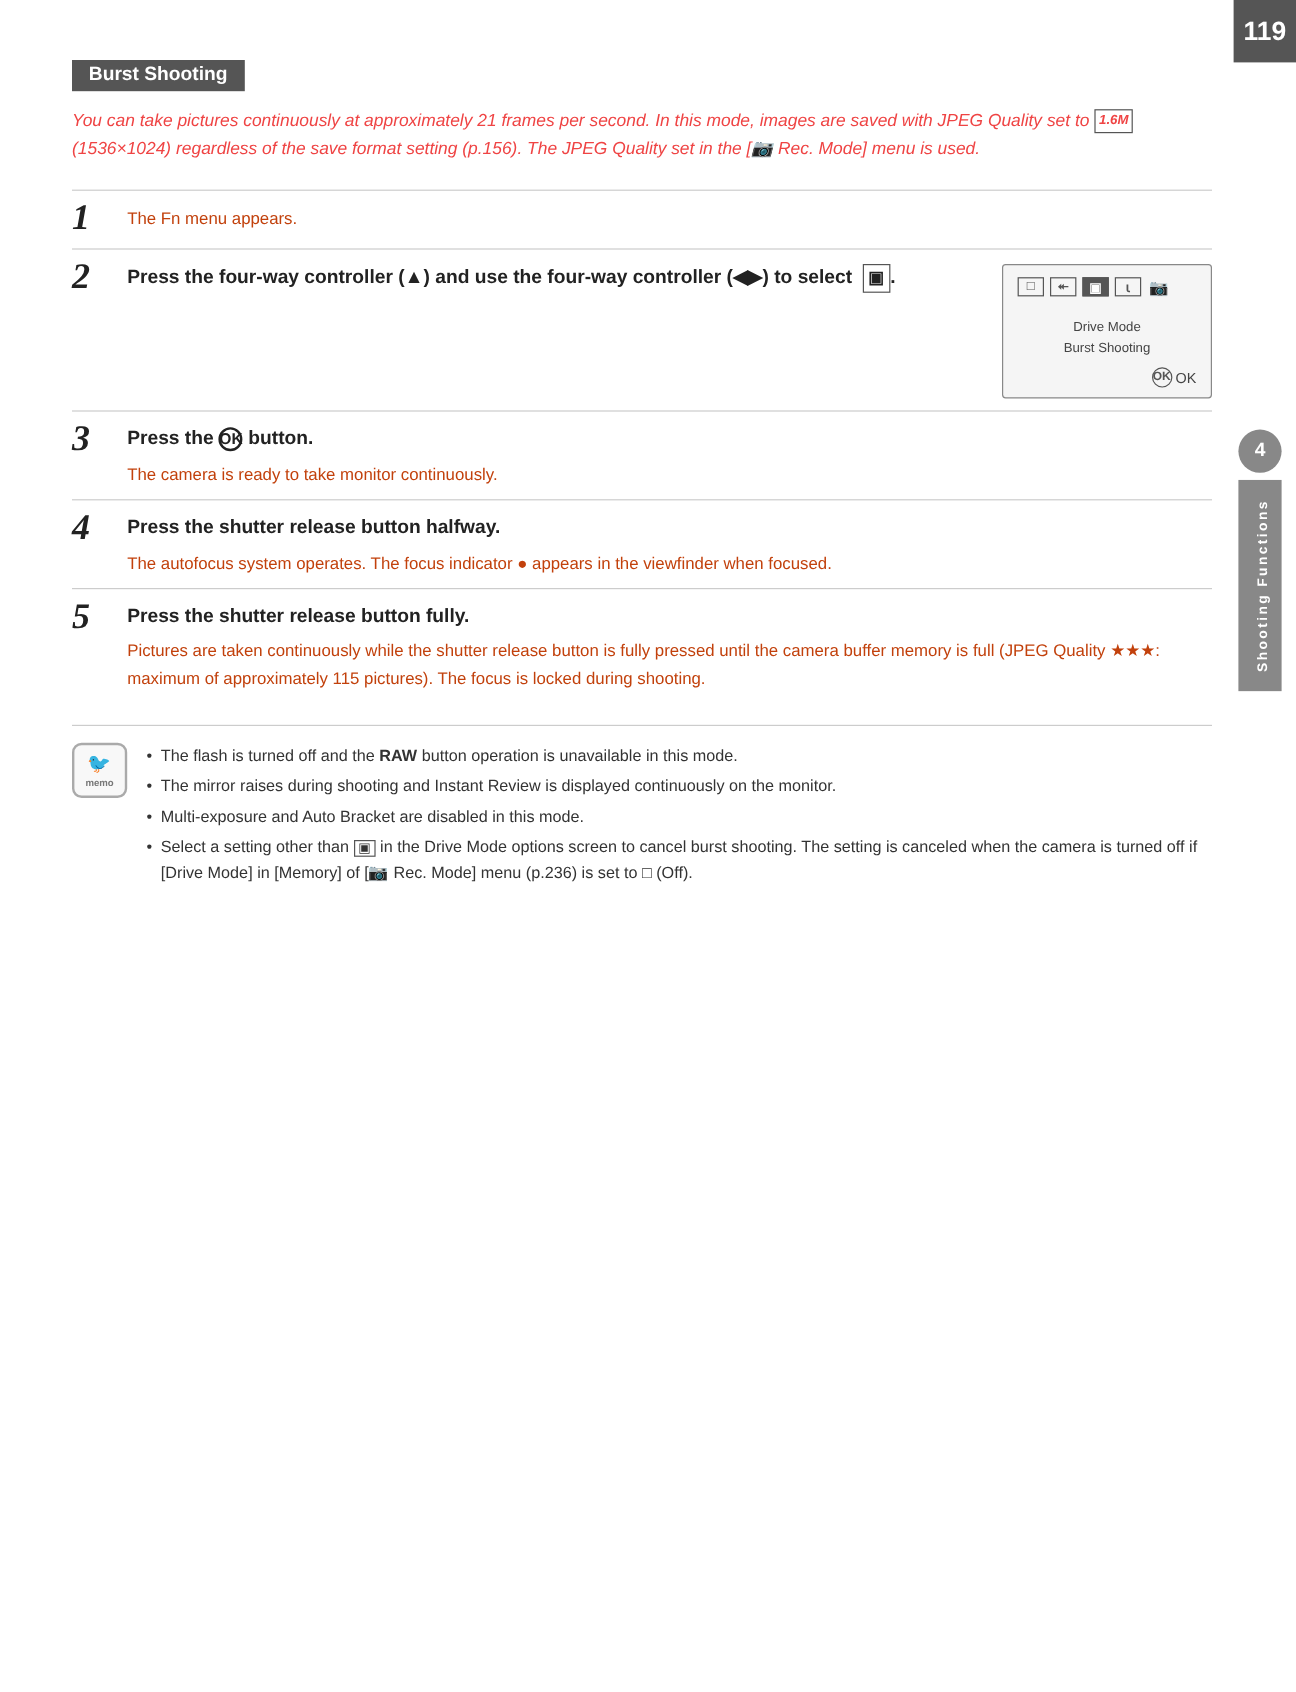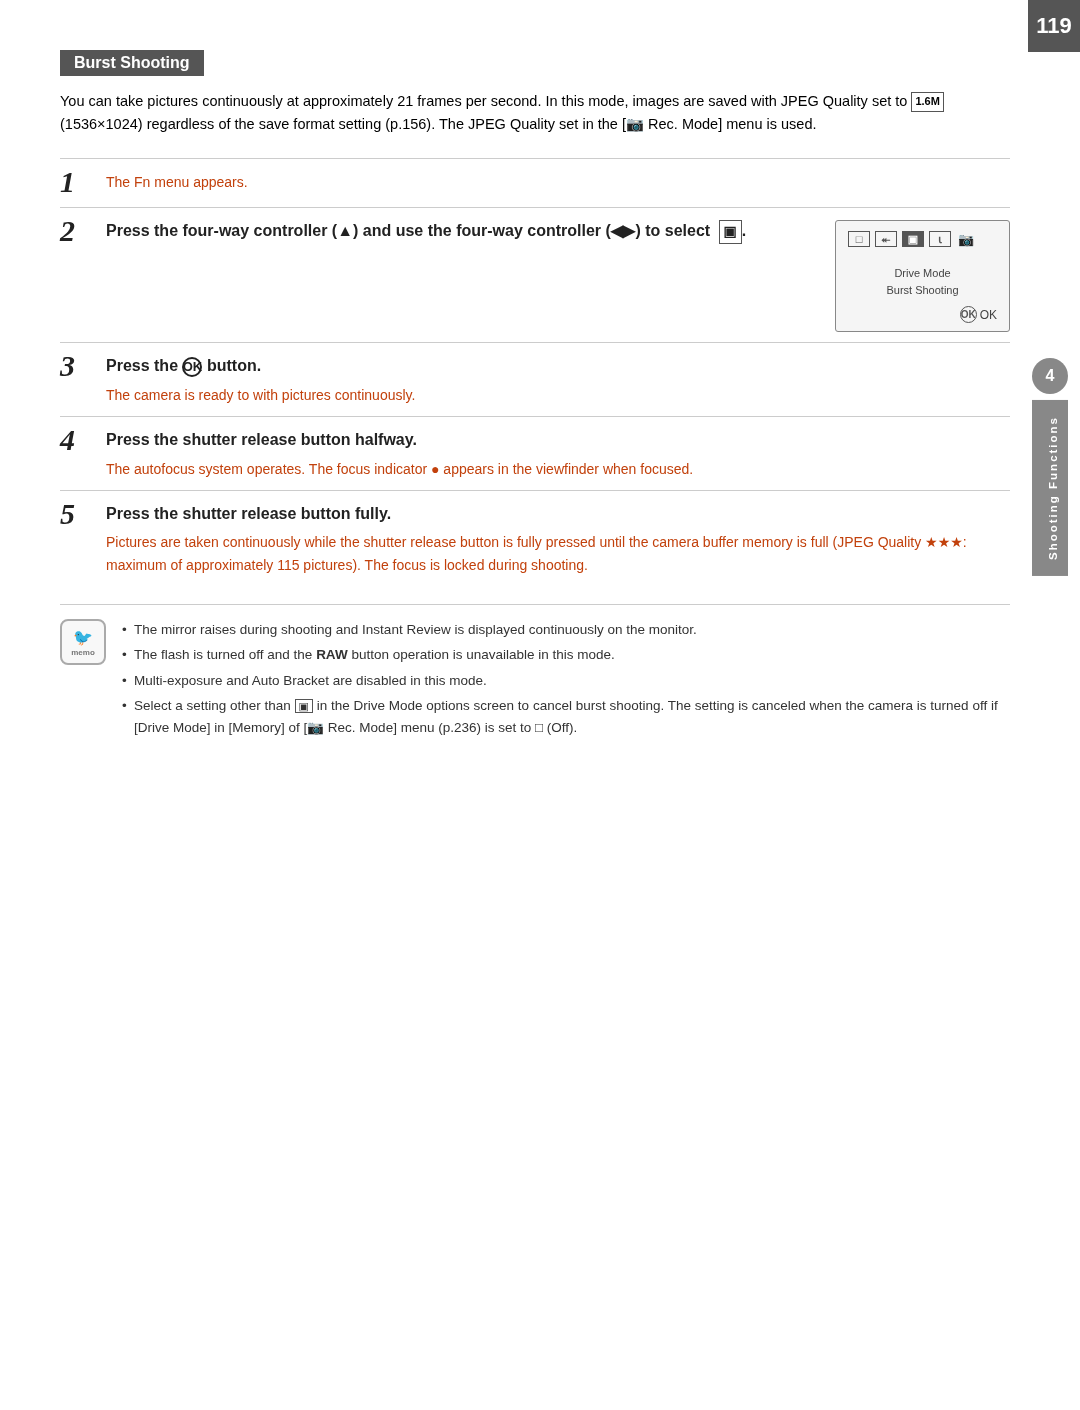--- a/index.html
+++ b/index.html
@@ -63,21 +63,22 @@
       font-size: 16px;
       font-weight: bold;
       padding: 4px 14px;
       margin-bottom: 14px;
     }
 
     .intro-text {
       font-size: 14.5px;
       line-height: 1.6;
       margin-bottom: 22px;
-      color: #000000;
+      color: #ef4444;
+      font-style: italic;
     }
 
     .intro-text .badge {
       display: inline-block;
       border: 1px solid #555;
       font-size: 11px;
       padding: 0 3px;
       vertical-align: middle;
       font-weight: bold;
     }
@@ -367,21 +368,21 @@
       </div>
     </div>
 
     
     <div class="step">
       <div class="step-number">3</div>
       <div class="step-content">
         <div class="step-title">
           Press the <span class="ok-symbol">OK</span> button.
         </div>
-        <div class="step-body">The camera is ready to with pictures continuously.</div>
+        <div class="step-body">The camera is ready to take monitor continuously.</div>
       </div>
     </div>
 
     
     <div class="step">
       <div class="step-number">4</div>
       <div class="step-content">
         <div class="step-title">Press the shutter release button halfway.</div>
         <div class="step-body">The autofocus system operates. The focus indicator ● appears in the viewfinder when focused.</div>
       </div>
@@ -396,22 +397,22 @@
       </div>
     </div>
 
     
     <div class="memo-section">
       <div class="memo-icon">
         <div class="memo-bird">🐦</div>
         <div class="memo-label">memo</div>
       </div>
       <ul class="memo-bullets">
+        <li>The flash is turned off and the <span class="bold-text">RAW</span> button operation is unavailable in this mode.</li>
         <li>The mirror raises during shooting and Instant Review is displayed continuously on the monitor.</li>
-        <li>The flash is turned off and the <span class="bold-text">RAW</span> button operation is unavailable in this mode.</li>
         <li>Multi-exposure and Auto Bracket are disabled in this mode.</li>
         <li>Select a setting other than <span style="border:1.5px solid #555; padding:0 3px; font-size:11px;">▣</span> in the Drive Mode options screen to cancel burst shooting. The setting is canceled when the camera is turned off if [Drive Mode] in [Memory] of [📷 Rec. Mode] menu (p.236) is set to □ (Off).</li>
       </ul>
     </div>
 
     
     <div class="circle-4">4</div>
     <div class="right-chapter">Shooting Functions</div>
 
   </div>

